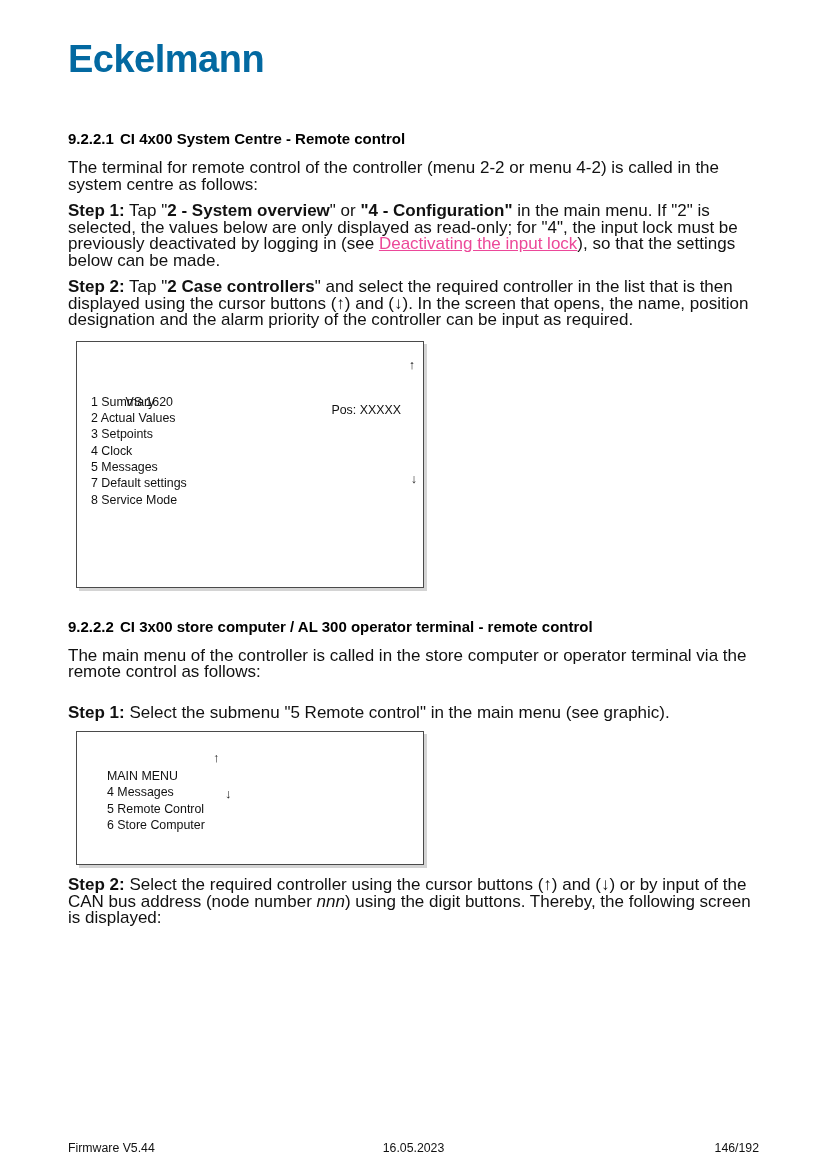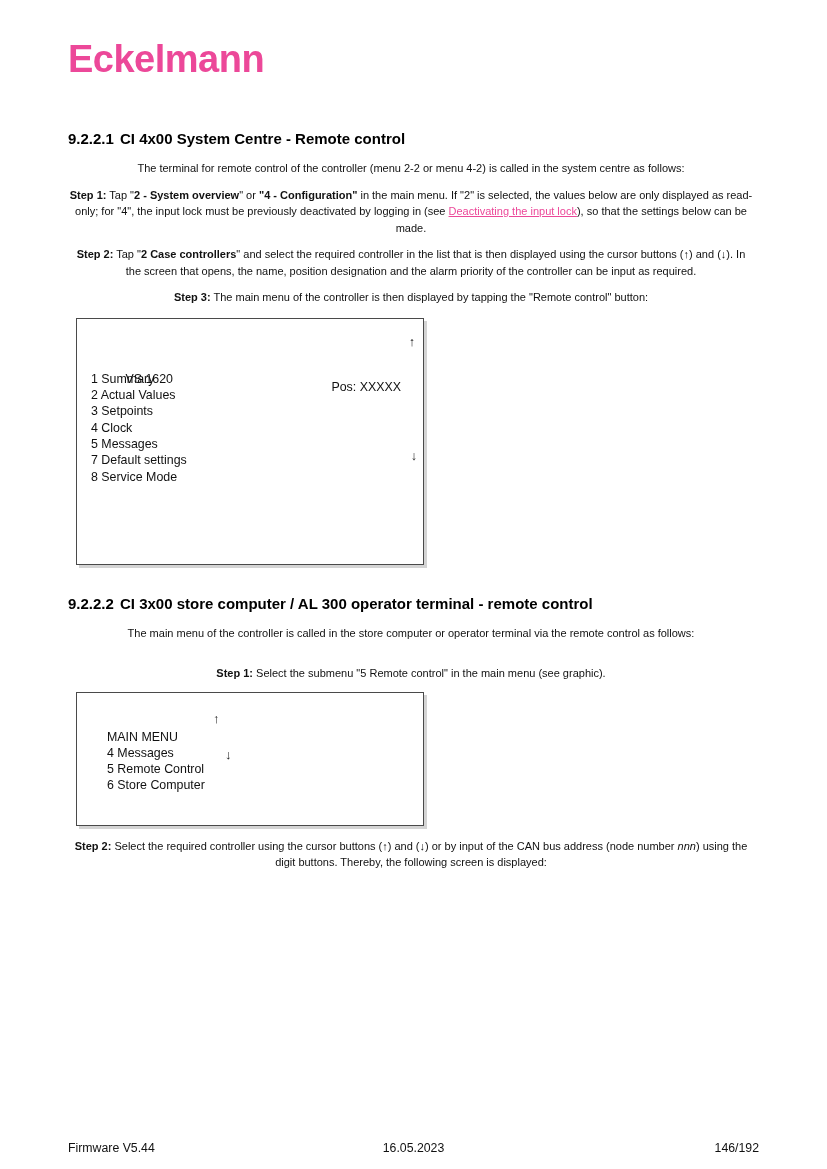--- a/index.html
+++ b/index.html
@@ -22,45 +22,45 @@
     box-sizing: border-box;
     padding: 0 70px;
   }
   .logo {
     position: absolute;
     left: 68px;
     top: 38px;
     font-size: 38px;
     font-weight: bold;
     letter-spacing: -0.5px;
-    color: #ec4899;
+    color: #0369a1;
     font-family: "Liberation Sans", sans-serif;
   }
   .content {
     position: absolute;
     left: 68px;
     top: 130px;
     width: 690px;
   }
   h3.section-head {
     font-size: 15px;
     font-weight: bold;
     margin: 0 0 13px 0;
     color: #000;
   }
   h3.section-head .num {
     display: inline-block;
     min-width: 52px;
   }
   p.body {
-    font-size: 11px;
+    font-size: 17px;
     line-height: 16.5px;
     margin: 0 4px 10px 0;
     color: #111;
-    text-align: center;
+    text-align: left;
   }
   .b { font-weight: bold; }
   .link { color: #ec4899; text-decoration: underline; }
   .lcd {
     border: 1px solid #4a4a4a;
     box-shadow: 3px 3px 0 0 #d4d4d4;
     background: #ffffff;
     box-sizing: border-box;
   }
   .lcd-1 {
@@ -159,23 +159,20 @@
     <p class="body">The terminal for remote control of the controller (menu 2-2 or menu 4-2) is called in the system centre as follows:</p>
 
     <p class="body">
       <span class="b">Step 1:</span><span> Tap "</span><span class="b">2 - System overview</span><span>" or </span><span class="b">"4 - Configuration"</span><span> in the main menu. If "2" is selected, the values below are only displayed as read-only; for "4", the input lock must be previously deactivated by logging in (see </span><a class="link" href="#">Deactivating the input lock</a><span>), so that the settings below can be made.</span>
     </p>
 
     <p class="body">
       <span class="b">Step 2:</span><span> Tap "</span><span class="b">2 Case controllers</span><span>" and select the required controller in the list that is then displayed using the cursor buttons (↑) and (↓). In the screen that opens, the name, position designation and the alarm priority of the controller can be input as required.</span>
     </p>
 
-    <p class="body">
-      <span class="b">Step 3:</span><span> The main menu of the controller is then displayed by tapping the "Remote control" button:</span>
-    </p>
 
     <div class="lcd lcd-1">
       <div class="lcd-inner">
         <div class="lcd-row">
           <span>VS 1620</span>
           <span class="right">Pos: XXXXX</span>
         </div>
         <div class="lcd-row">1 Summary</div>
         <div class="lcd-row">2 Actual Values</div>
         <div class="lcd-row">3 Setpoints</div>

